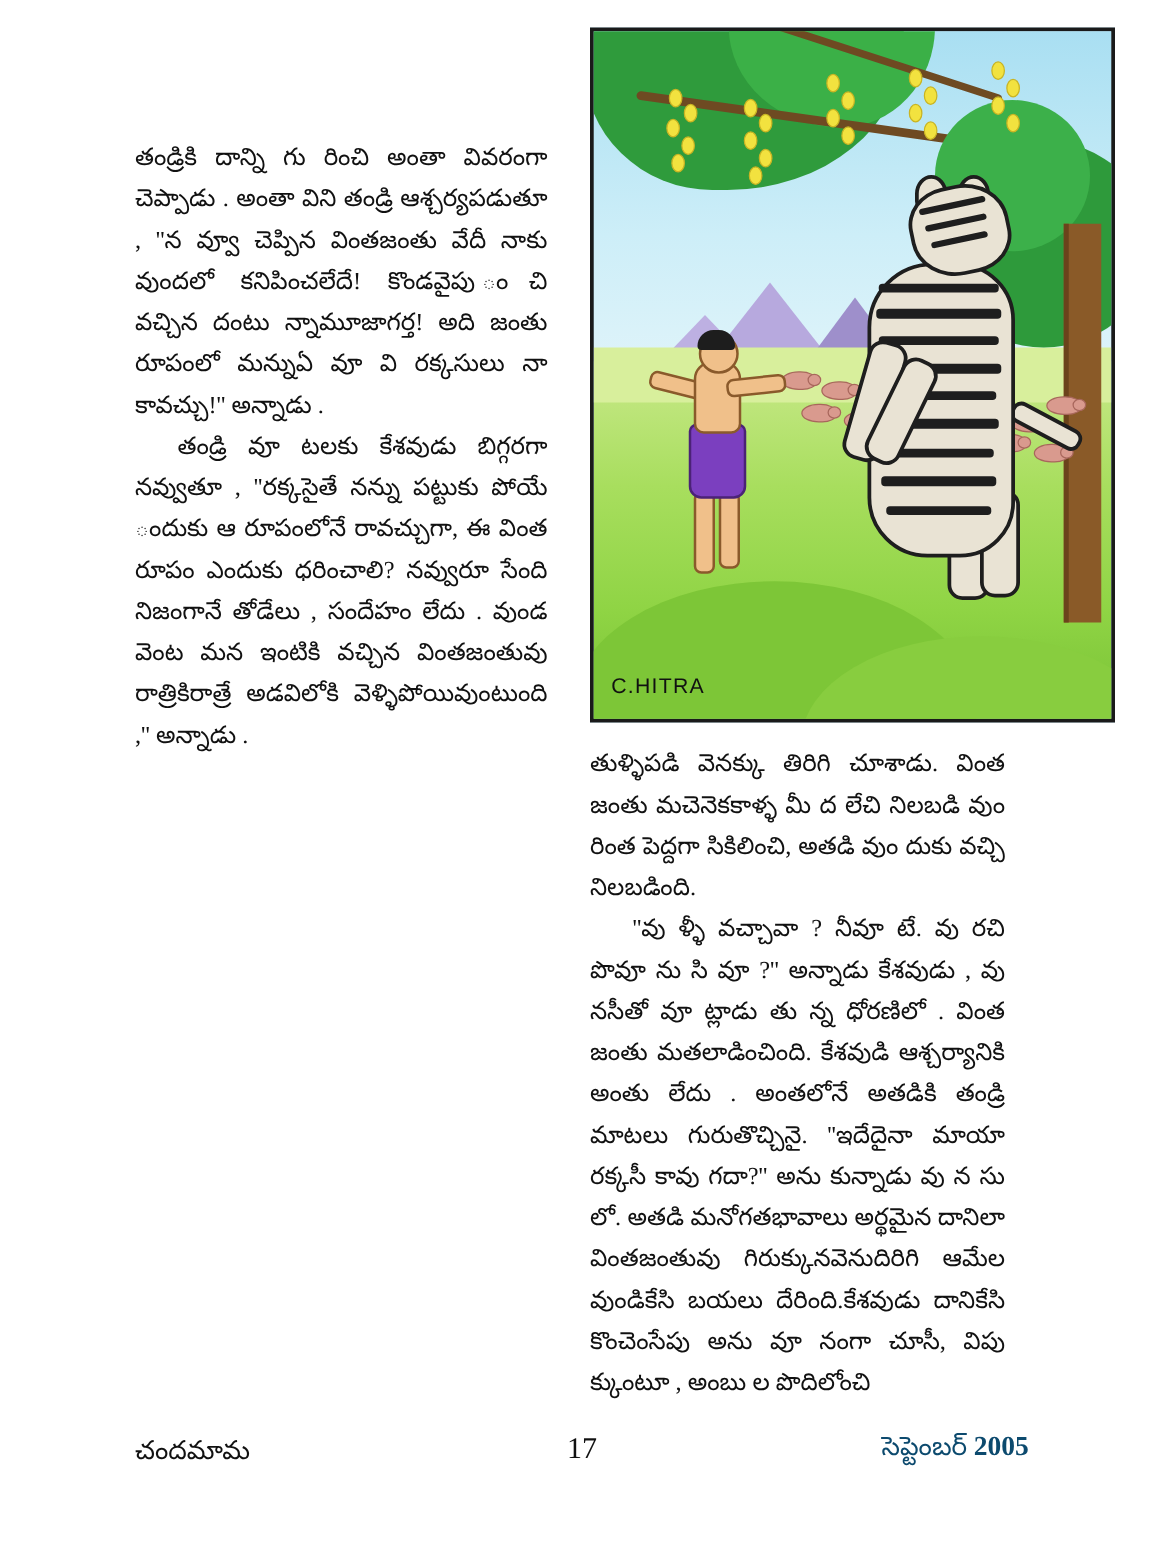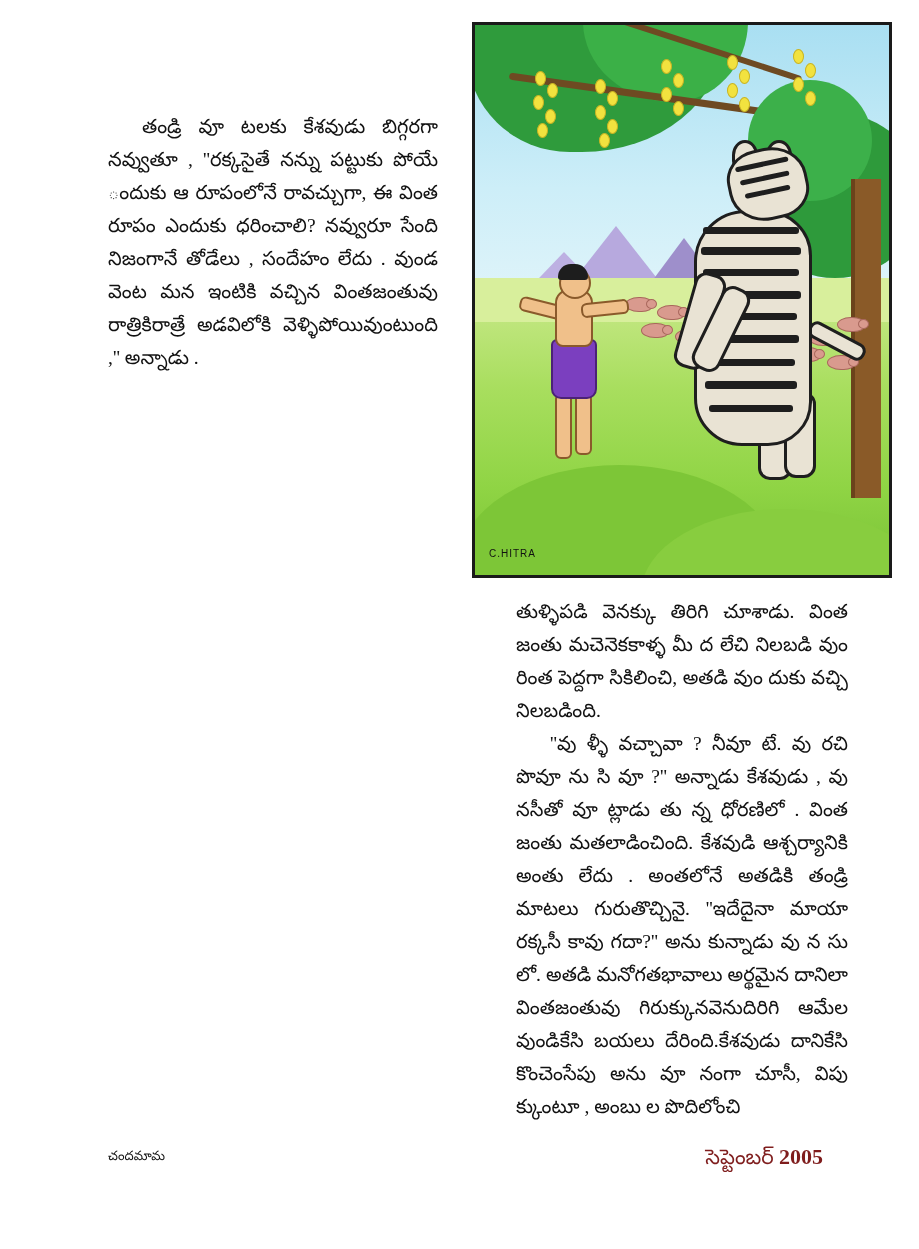--- a/index.html
+++ b/index.html
@@ -314,21 +314,21 @@
     position: absolute;
     background: #1e1e1e;
     border-radius: 3px;
   }
 
   .artist-sig {
     position: absolute;
     left: 14px;
     bottom: 16px;
     font-family: "Liberation Sans", sans-serif;
-    font-size: 10px;
+    font-size: 17px;
     letter-spacing: 1px;
     color: #111;
   }
 
   
   .col {
     position: absolute;
     font-family: "Liberation Serif", serif;
     font-size: 19.5px;
     line-height: 33px;
@@ -343,53 +343,52 @@
   }
   .col-left {
     left: 108px;
     top: 110px;
     width: 330px;
   }
   .col-right {
     left: 472px;
     top: 595px;
     width: 332px;
-    margin-left: 44px;
   }
 
   
   .footer {
     position: absolute;
     left: 108px;
     right: 96px;
     top: 1148px;
     height: 34px;
   }
   .footer-left {
     position: absolute;
     left: 0; top: 0;
     font-family: "Liberation Serif", serif;
-    font-size: 13px;
+    font-size: 21px;
     color: #111;
   }
   .footer-center {
     position: absolute;
     left: 0; right: 0;
     top: -2px;
     text-align: center;
     font-family: "Liberation Serif", serif;
     font-size: 24px;
     color: #111;
   }
   .footer-right {
     position: absolute;
     right: 0; top: -4px;
     font-family: "Liberation Serif", serif;
     font-size: 21px;
-    color: #7f1d1d;
+    color: #0c4a6e;
     white-space: nowrap;
   }
   .footer-right .year {
     font-weight: bold;
     font-size: 22px;
   }
 </style>
 </head>
 <body>
 
@@ -489,29 +488,31 @@
         <div class="stripe" style="left:8px;  top:10px; width:54px; height:5px;"></div>
         <div class="stripe" style="left:10px; top:24px; width:50px; height:5px;"></div>
         <div class="stripe" style="left:12px; top:38px; width:46px; height:5px;"></div>
       </div>
     </div>
 
     <div class="artist-sig">C.HITRA</div>
   </div>
 
   <div class="col col-left">
+    <p>తండ్రికి దాన్ని గు రించి అంతా వివరంగా చెప్పాడు . అంతా విని తండ్రి ఆశ్చర్యపడుతూ , ''న వ్వూ చెప్పిన వింతజంతు వేదీ నాకు వుందలో కనిపించలేదే! కొండవైపు ంచి వచ్చిన దంటు న్నామూజాగర్త! అది జంతు రూపంలో మన్నుఏ వూ వి రక్కసులు నా కావచ్చు!'' అన్నాడు .</p>
     <p class="indent">తండ్రి వూ టలకు కేశవుడు బిగ్గరగా నవ్వుతూ , ''రక్కసైతే నన్ను పట్టుకు పోయే ందుకు ఆ రూపంలోనే రావచ్చుగా, ఈ వింత రూపం ఎందుకు ధరించాలి? నవ్వురూ సేంది నిజంగానే తోడేలు , సందేహం లేదు . వుండ వెంట మన ఇంటికి వచ్చిన వింతజంతువు రాత్రికిరాత్రే అడవిలోకి వెళ్ళిపోయివుంటుంది ,'' అన్నాడు .</p>
   </div>
 
   <div class="col col-right">
     <p>తుళ్ళిపడి వెనక్కు తిరిగి చూశాడు. వింత జంతు మచెనెకకాళ్ళ మీ ద లేచి నిలబడి వుం రింత పెద్దగా సికిలించి, అతడి వుం దుకు వచ్చి నిలబడింది.</p>
     <p class="indent">''వు ళ్ళీ వచ్చావా ? నీవూ టే. వు రచి పొవూ ను సి వూ ?'' అన్నాడు కేశవుడు , వు నసీతో వూ ట్లాడు తు న్న ధోరణిలో . వింత జంతు మతలాడించింది. కేశవుడి ఆశ్చర్యానికి అంతు లేదు . అంతలోనే అతడికి తండ్రి మాటలు గురుతొచ్చినై. ''ఇదేదైనా మాయా రక్కసీ కావు గదా?'' అను కున్నాడు వు న సు లో. అతడి మనోగతభావాలు అర్థమైన దానిలా వింతజంతువు గిరుక్కునవెనుదిరిగి ఆమేల వుండికేసి బయలు దేరింది.కేశవుడు దానికేసి కొంచెంసేపు అను వూ నంగా చూసీ, విపు క్కుంటూ , అంబు ల పొదిలోంచి</p>
   </div>
 
   <div class="footer">
     <div class="footer-left">చందమామ</div>
+    <div class="footer-center">17</div>
     <div class="footer-right">
       <span>సెప్టెంబర్</span>
       <span class="year">2005</span>
     </div>
   </div>
 
 </div>
 
 </body></html>

